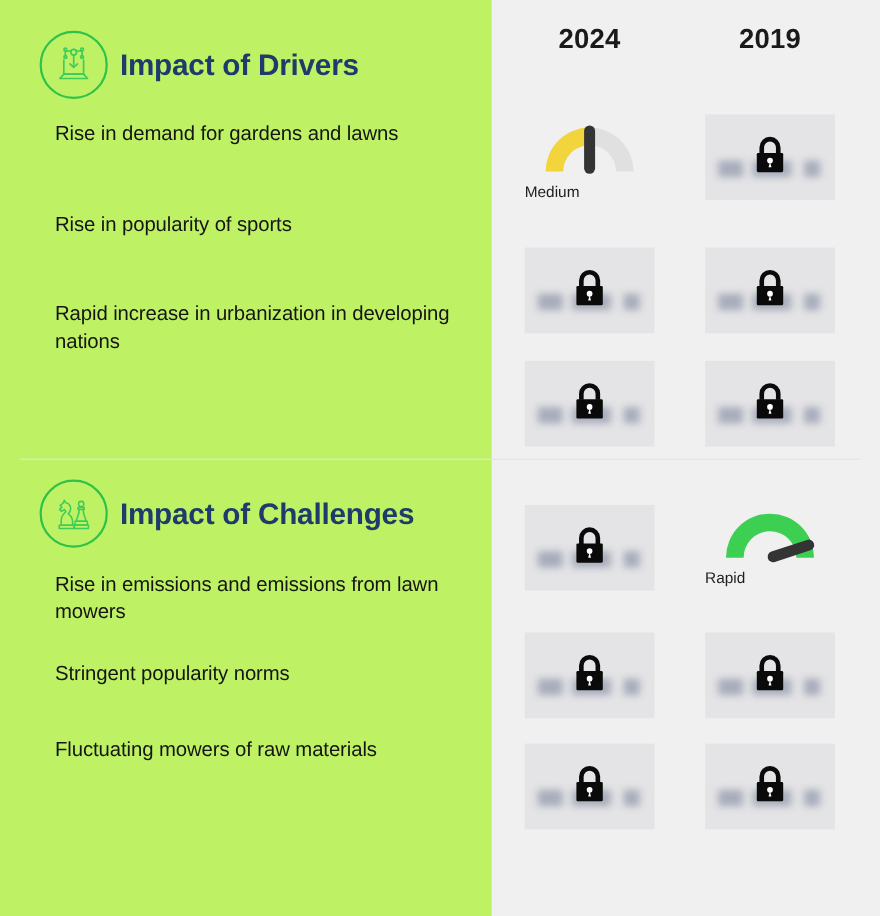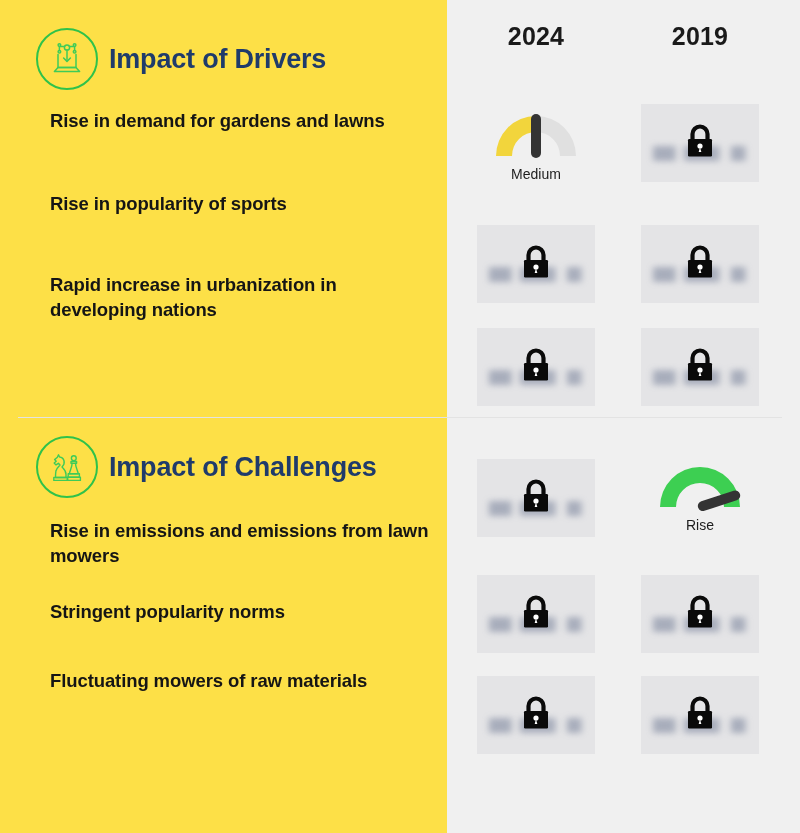--- a/index.html
+++ b/index.html
@@ -15,21 +15,21 @@
     overflow: hidden;
     position: relative;
   }
 
   
   #board {
     position: absolute;
     left: 0; top: 0;
     width: 800px;
     height: 833px;
-    background: #fde047;
+    background: #bef264;
   }
 
   
   .right-panel {
     position: absolute;
     left: 447px;
     top: 0;
     width: 353px;
     height: 833px;
     background: #f0f0f0;
@@ -87,21 +87,21 @@
     white-space: nowrap;
     letter-spacing: -0.2px;
   }
 
   
   .item-label {
     position: absolute;
     left: 50px;
     width: 380px;
     font-size: 18.5px;
-    font-weight: bold;
+    font-weight: normal;
     color: #151515;
     line-height: 1.36;
     letter-spacing: -0.1px;
   }
 
   
   .cell {
     position: absolute;
     width: 118px;
     height: 78px;
@@ -154,21 +154,20 @@
     width: 118px;
     height: 62px;
     display: flex;
     justify-content: center;
   }
   .gauge-label {
     position: absolute;
     left: 0;
     top: 62px;
     width: 118px;
-    text-align: center;
     font-size: 14px;
     color: #1d1d1d;
     font-weight: normal;
   }
 </style>
 </head>
 <body>
 
 <div id="board">
 
@@ -309,21 +308,21 @@
 
   <div class="cell" style="left:641px; top:455px;">
     <div class="gauge">
       <svg width="92" height="56" viewBox="0 0 92 56" aria-hidden="true">
         <path d="M6 50 A40 40 0 0 1 86 50 L70 50 A24 24 0 0 0 22 50 Z" fill="#3dcf52"></path>
         <g transform="rotate(72 46 50)">
           <rect x="41" y="8" width="10" height="44" rx="5" fill="#343434"></rect>
         </g>
       </svg>
     </div>
-    <div class="gauge-label">Rise</div>
+    <div class="gauge-label">Rapid</div>
   </div>
 
   <div class="cell" style="left:477px; top:575px;">
     <div class="locked-tile">
       <div class="locked-blur"></div>
       <svg class="lock-icon" width="34" height="38" viewBox="0 0 34 38" aria-hidden="true">
         <path d="M9.5 17 L9.5 11.5 A7.5 7.5 0 0 1 24.5 11.5 L24.5 17" fill="none" stroke="#0a0a0a" stroke-width="4.2"></path>
         <rect x="5" y="16.5" width="24" height="17.5" rx="1.2" fill="#0a0a0a"></rect>
         <circle cx="17" cy="23.5" r="2.6" fill="#ffffff"></circle>
         <path d="M17 24.6 L15.7 29.6 L18.3 29.6 Z" fill="#ffffff"></path>

